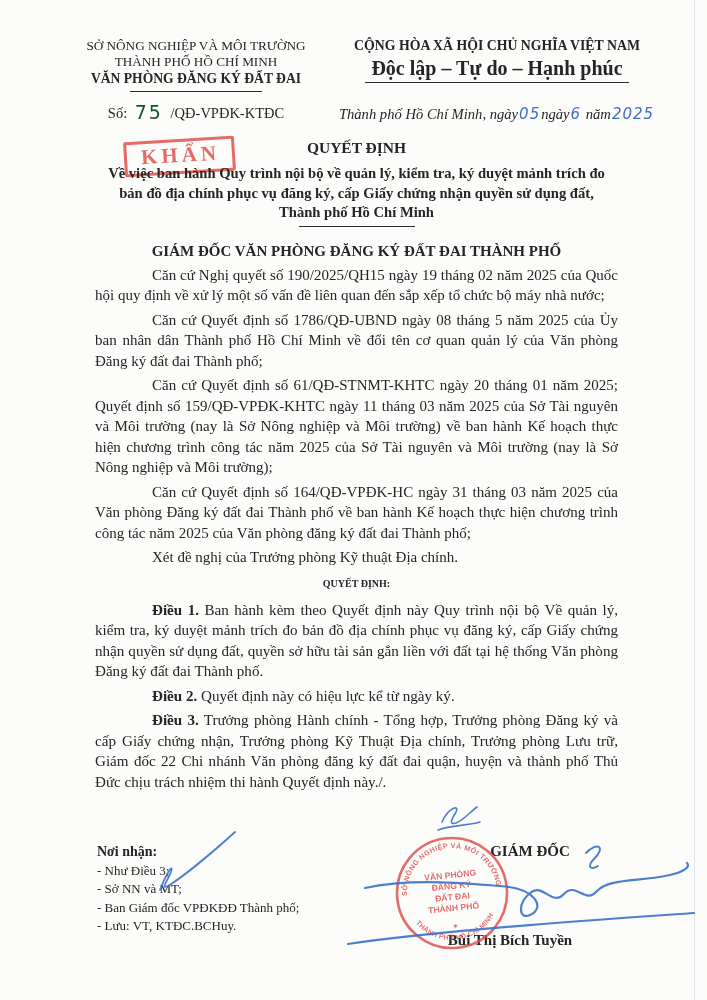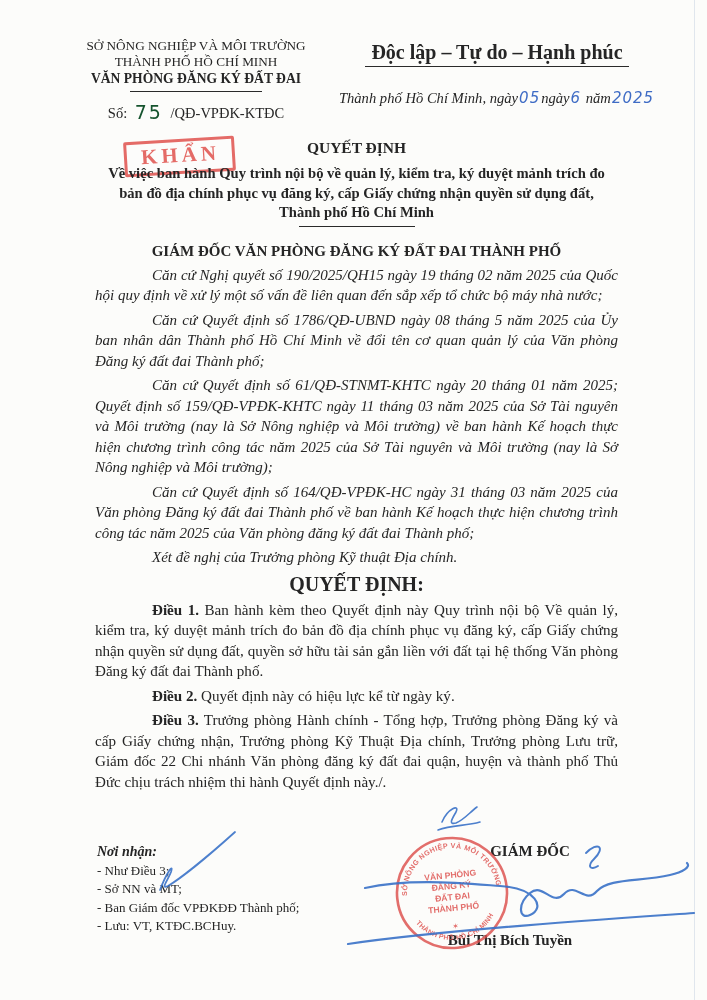--- a/index.html
+++ b/index.html
@@ -37,32 +37,32 @@
   }
 
   
   .body-col { position:absolute; left:95px; top:138px; width:523px; }
   .doc-title { text-align:center; font-weight:bold; font-size:15.5px; line-height:20px; }
   .subtitle { margin-top:6px; font-weight:bold; font-size:14.6px; line-height:19.5px;
     text-align:center; }
   .sub-rule { width:116px; border-top:1.3px solid #2a2a2a; margin:3px auto 0; }
   .director-heading { margin-top:14px; text-align:center; font-weight:bold;
     font-size:15px; line-height:20px; }
-  p.recital { margin:4px 0 0; font-style:italic; font-size:15px; line-height:20.5px;
+  p.recital { margin:4px 0 0; font-size:15px; line-height:20.5px;
     text-align:justify; text-indent:57px; }
   .decide-heading { margin-top:6px; text-align:center; font-weight:bold;
-    font-size:20px; line-height:20px; }
+    font-size:10px; line-height:20px; }
   p.article { margin:6px 0 0; font-size:15.1px; line-height:20.5px;
     text-align:justify; text-indent:57px; }
   p.article b { font-size:15.1px; }
   p.article.a2, p.article.a3 { margin-top:4px; }
 
   
   .recipients { position:absolute; left:97px; top:843px; font-size:13px; line-height:18.5px; }
-  .recipients .label { font-weight:bold; font-style:italic; font-size:14px; }
+  .recipients .label { font-weight:bold; font-size:14px; }
   .sign-title { position:absolute; left:450px; top:843px; width:160px; text-align:center;
     font-weight:bold; font-size:15px; }
   .sign-name { position:absolute; left:430px; top:932px; width:160px; text-align:center;
     font-weight:bold; font-size:15px; }
 
   .seal-svg { position:absolute; left:390px; top:831px; opacity:.82; }
   .sig-svg  { position:absolute; left:340px; top:820px; }
   .init-svg { position:absolute; left:432px; top:798px; }
   .scrib-svg{ position:absolute; left:140px; top:820px; }
   svg text { font-family:"Liberation Sans", sans-serif; }
@@ -79,20 +79,21 @@
       <div>THÀNH PHỐ HỒ CHÍ MINH</div>
       <div class="l3">VĂN PHÒNG ĐĂNG KÝ ĐẤT ĐAI</div>
       <div class="issuer-rule"></div>
       <div class="number-line">
         <span>Số:</span>
         <span class="stamp-num">75</span>
         <span>/QĐ-VPĐK-KTĐC</span>
       </div>
     </div>
     <div class="national">
+      <div class="nat1">CỘNG HÒA XÃ HỘI CHỦ NGHĨA VIỆT NAM</div>
       <div><span class="nat2">Độc lập – Tự do – Hạnh phúc</span></div>
       <div class="dateline">
         <span>Thành phố Hồ Chí Minh, ngày</span><span class="hand">05</span><span>ngày</span><span class="hand">6</span> <span>năm</span><span class="hand">2025</span>
       </div>
     </div>
   </div>
 
   <div class="khan">KHẨN</div>
 
   <div class="body-col">

